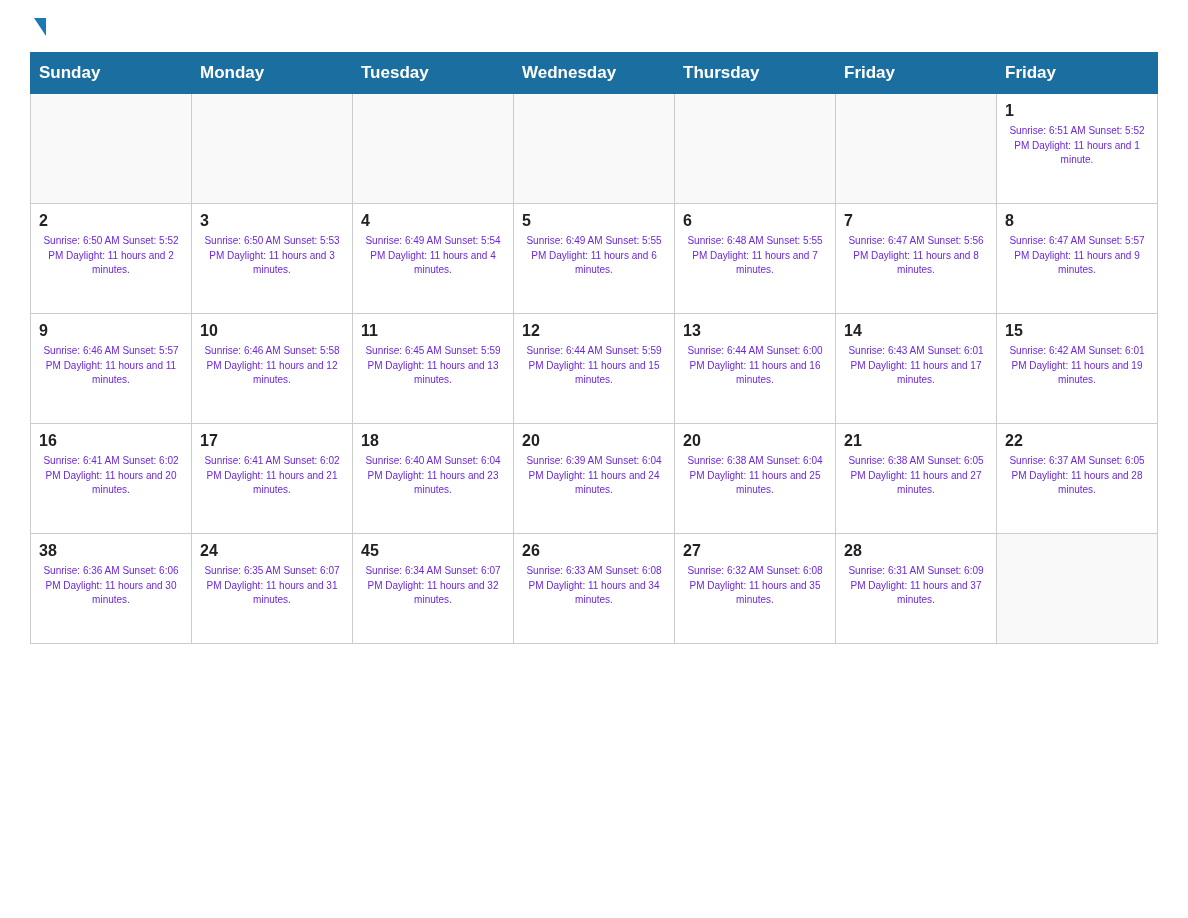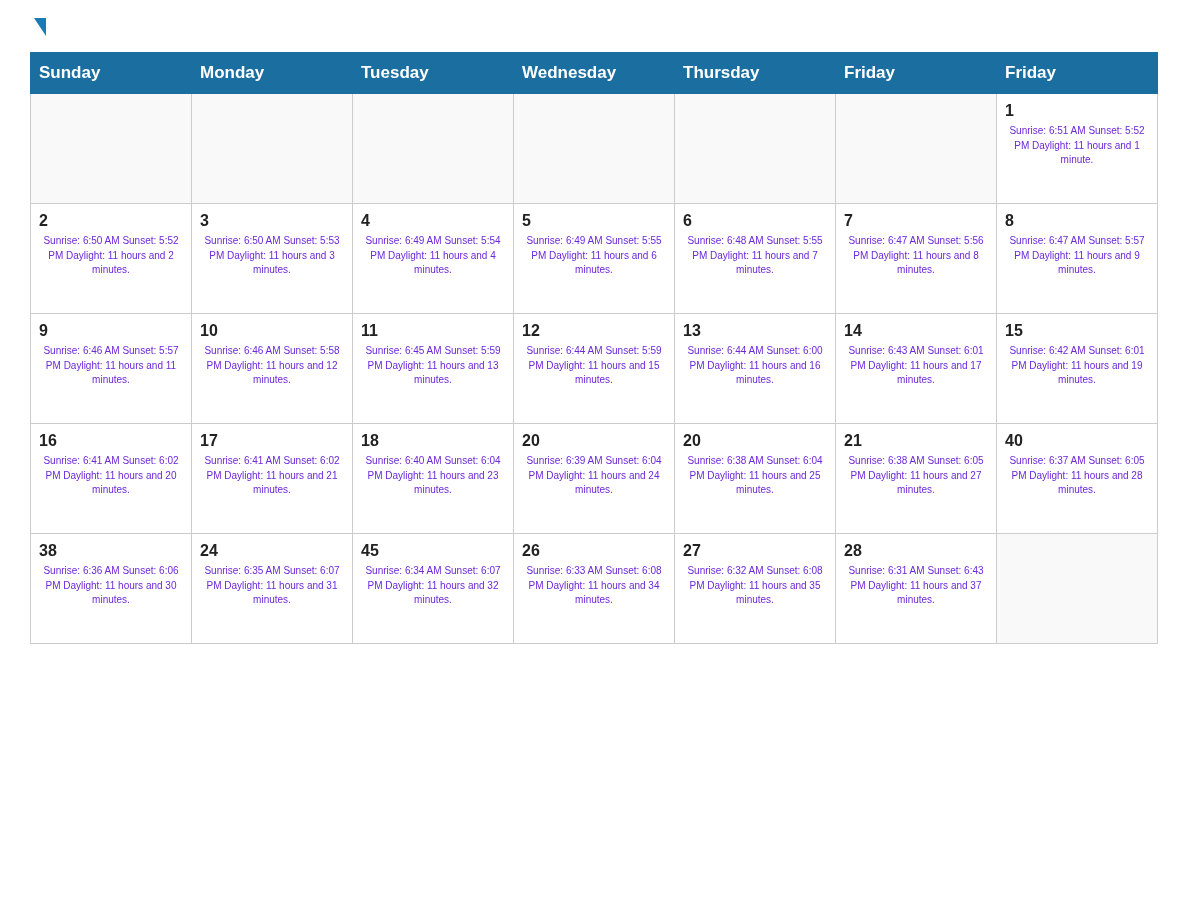--- a/index.html
+++ b/index.html
@@ -259,21 +259,21 @@
 Sunset: 6:04 PM
 Daylight: 11 hours and 25 minutes.</div>
         </td>
         <td>
           <div class="day-num">21</div>
           <div class="day-info">Sunrise: 6:38 AM
 Sunset: 6:05 PM
 Daylight: 11 hours and 27 minutes.</div>
         </td>
         <td>
-          <div class="day-num">40</div>
+          <div class="day-num">22</div>
           <div class="day-info">Sunrise: 6:37 AM
 Sunset: 6:05 PM
 Daylight: 11 hours and 28 minutes.</div>
         </td>
       </tr>
       <tr>
         <td>
           <div class="day-num">38</div>
           <div class="day-info">Sunrise: 6:36 AM
 Sunset: 6:06 PM
@@ -299,19 +299,19 @@
         </td>
         <td>
           <div class="day-num">27</div>
           <div class="day-info">Sunrise: 6:32 AM
 Sunset: 6:08 PM
 Daylight: 11 hours and 35 minutes.</div>
         </td>
         <td>
           <div class="day-num">28</div>
           <div class="day-info">Sunrise: 6:31 AM
-Sunset: 6:43 PM
+Sunset: 6:09 PM
 Daylight: 11 hours and 37 minutes.</div>
         </td>
         <td class="cell-empty"></td>
       </tr>
     </tbody>
 </table>
 
 </body></html>

